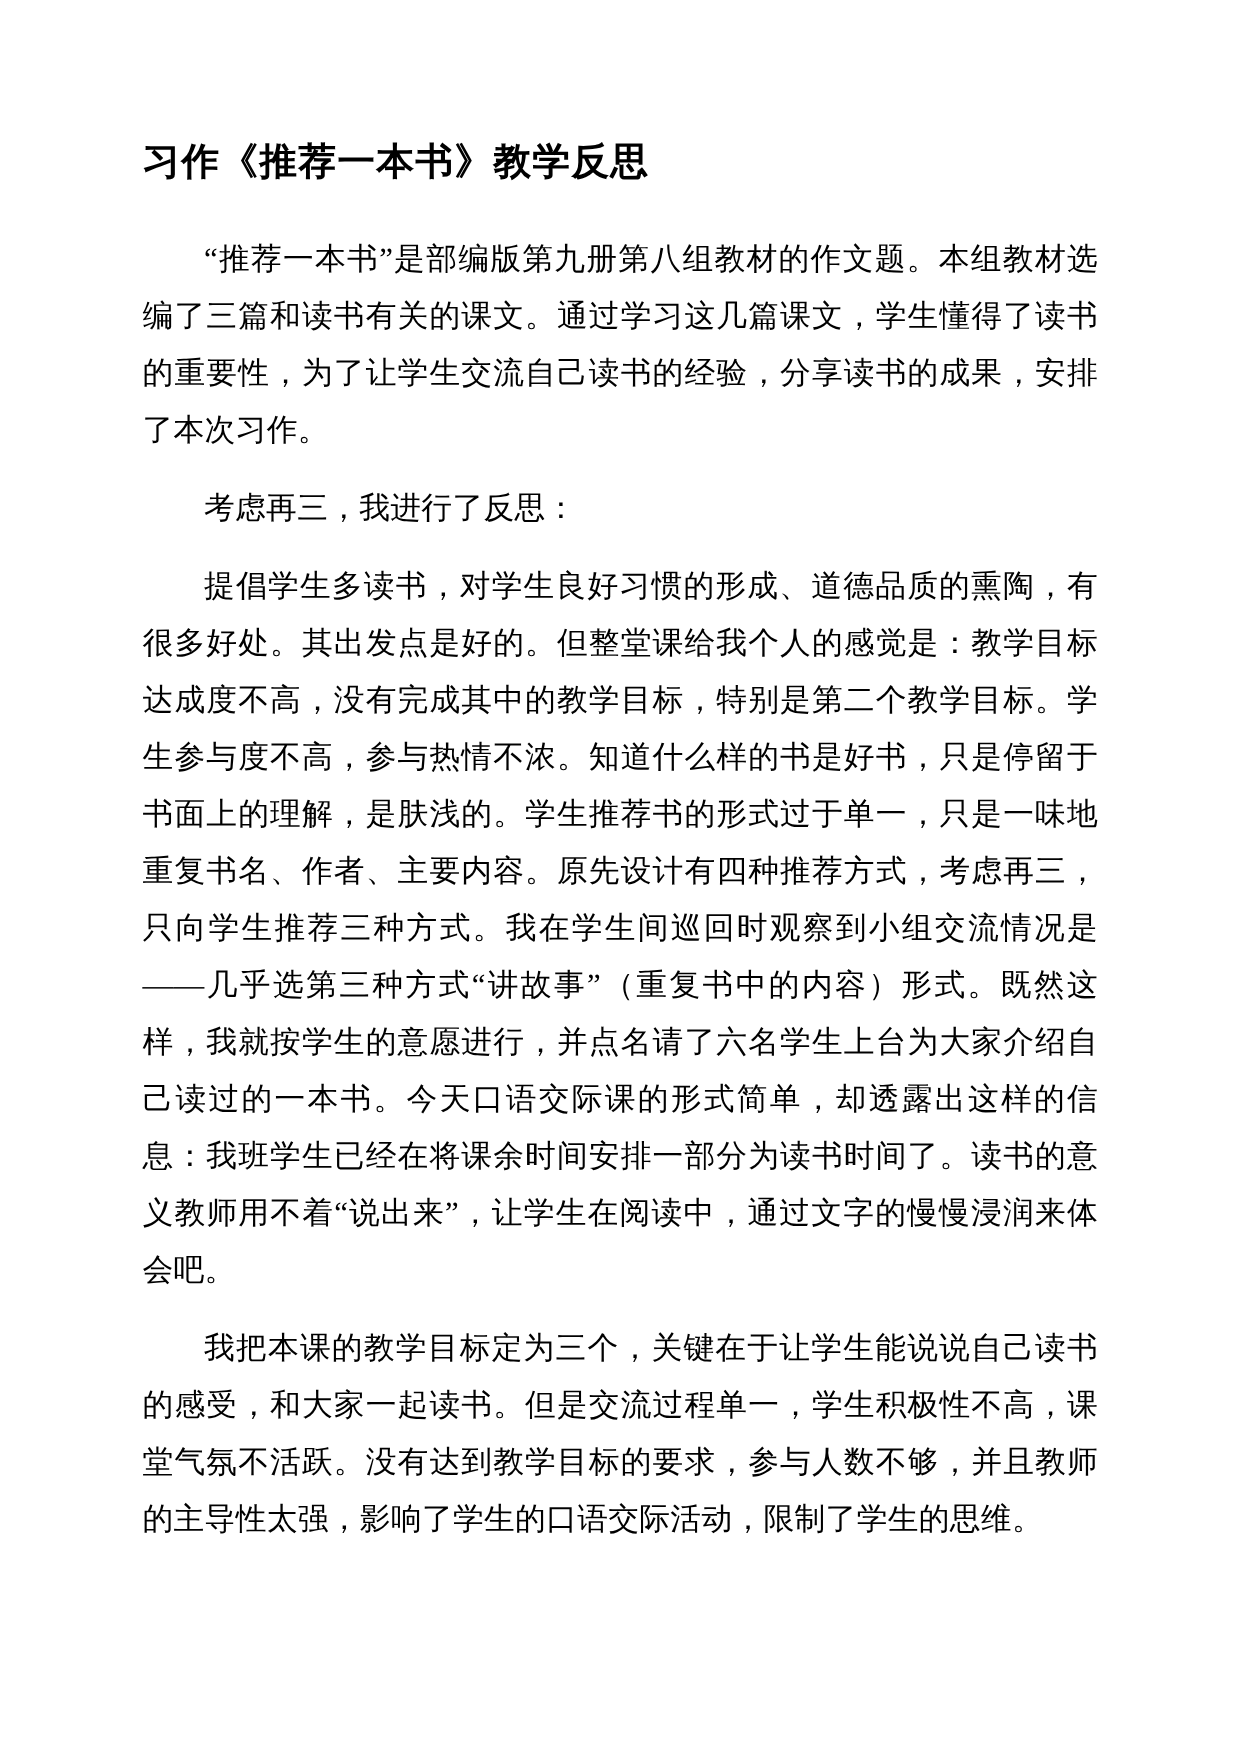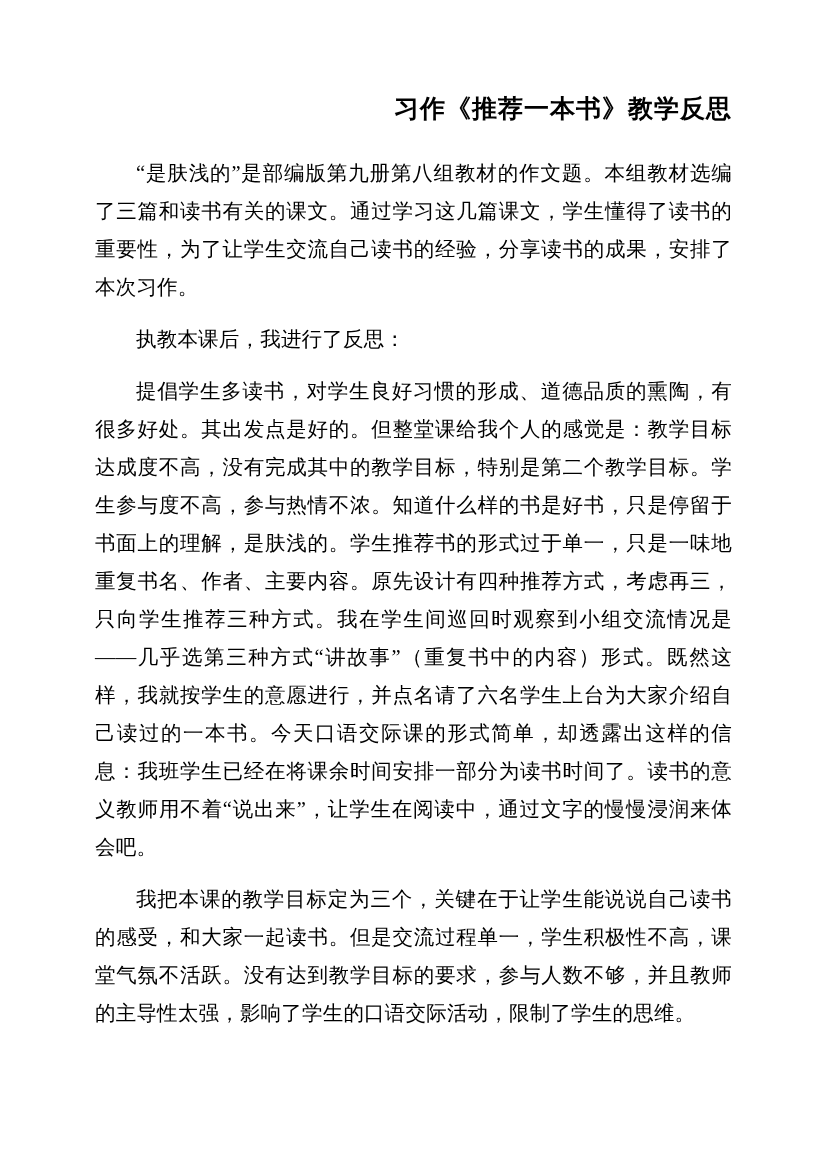--- a/index.html
+++ b/index.html
@@ -22,21 +22,21 @@
     padding: 0;
     position: relative;
   }
   .content {
     position: absolute;
     left: 95px;
     top: 90px;
     width: 637px;
   }
   .doc-title {
-    text-align: right;
+    text-align: left;
     font-size: 25px;
     font-weight: bold;
     letter-spacing: 1px;
     margin: 0 0 26px 0;
     line-height: 1.5;
     font-family: Liberation Serif, serif;
   }
   p.para {
     font-size: 20.5px;
     line-height: 38px;
@@ -49,18 +49,18 @@
   p.para:last-child {
     margin-bottom: 0;
   }
 </style>
 </head>
 <body>
 
 <div class="page">
   <div class="content">
     <h1 class="doc-title">习作《推荐一本书》教学反思</h1>
-    <p class="para">“是肤浅的”是部编版第九册第八组教材的作文题。本组教材选编了三篇和读书有关的课文。通过学习这几篇课文，学生懂得了读书的重要性，为了让学生交流自己读书的经验，分享读书的成果，安排了本次习作。</p>
-    <p class="para">执教本课后，我进行了反思：</p>
+    <p class="para">“推荐一本书”是部编版第九册第八组教材的作文题。本组教材选编了三篇和读书有关的课文。通过学习这几篇课文，学生懂得了读书的重要性，为了让学生交流自己读书的经验，分享读书的成果，安排了本次习作。</p>
+    <p class="para">考虑再三，我进行了反思：</p>
     <p class="para">提倡学生多读书，对学生良好习惯的形成、道德品质的熏陶，有很多好处。其出发点是好的。但整堂课给我个人的感觉是：教学目标达成度不高，没有完成其中的教学目标，特别是第二个教学目标。学生参与度不高，参与热情不浓。知道什么样的书是好书，只是停留于书面上的理解，是肤浅的。学生推荐书的形式过于单一，只是一味地重复书名、作者、主要内容。原先设计有四种推荐方式，考虑再三，只向学生推荐三种方式。我在学生间巡回时观察到小组交流情况是——几乎选第三种方式“讲故事”（重复书中的内容）形式。既然这样，我就按学生的意愿进行，并点名请了六名学生上台为大家介绍自己读过的一本书。今天口语交际课的形式简单，却透露出这样的信息：我班学生已经在将课余时间安排一部分为读书时间了。读书的意义教师用不着“说出来”，让学生在阅读中，通过文字的慢慢浸润来体会吧。</p>
     <p class="para">我把本课的教学目标定为三个，关键在于让学生能说说自己读书的感受，和大家一起读书。但是交流过程单一，学生积极性不高，课堂气氛不活跃。没有达到教学目标的要求，参与人数不够，并且教师的主导性太强，影响了学生的口语交际活动，限制了学生的思维。</p>
   </div>
 </div>
 
 </body></html>

